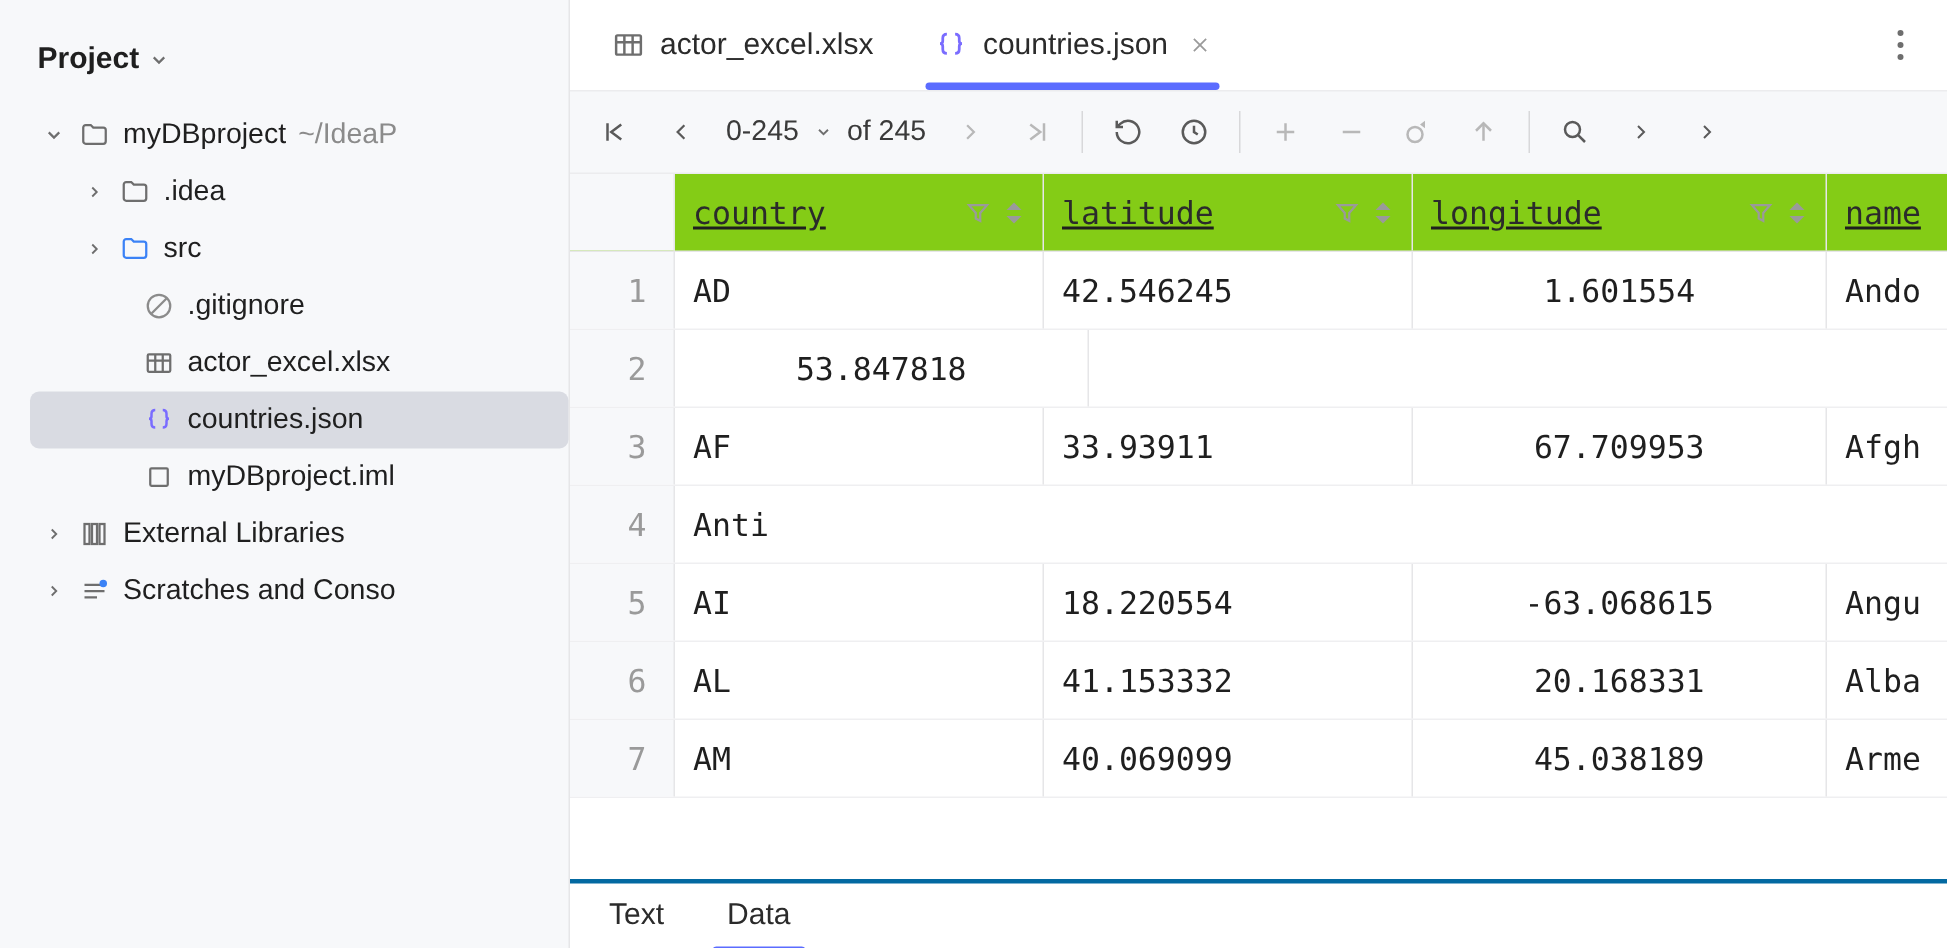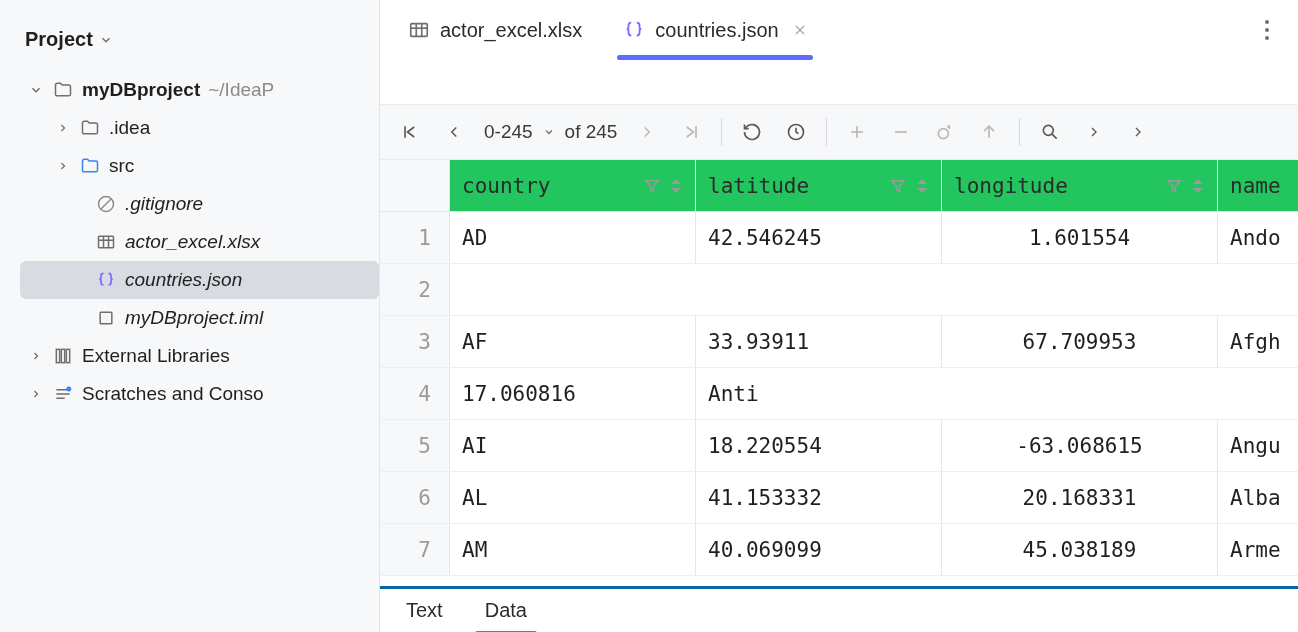--- a/index.html
+++ b/index.html
@@ -39,24 +39,24 @@
   gap: 8px;
   padding: 8px 8px;
   border-radius: 6px;
   white-space: nowrap;
   overflow: hidden;
 }
 .tree-row.selected { background: #d9dbe2; }
 .tree-row .chev { width: 16px; display: inline-flex; justify-content: center; color: #6e6e6e; }
 .tree-row .icon { width: 22px; display: inline-flex; justify-content: center; }
 .tree-row .label { font-weight: 400; }
-.tree-row .bold { font-weight: 700; }
+.tree-row .bold { font-weight: 400; }
 .tree-row .path { color: #8b8b8b; }
 .indent-1 { padding-left: 35px; }
-.indent-2 { padding-left: 75px; font-style: italic; }
+.indent-2 { padding-left: 75px; }
 .main {
   flex: 1;
   display: flex;
   flex-direction: column;
   min-width: 0;
 }
 .tabs {
   display: flex;
   align-items: center;
   height: 60px;
@@ -90,42 +90,42 @@
   align-items: center;
   height: 56px;
   background: #f7f8fa;
   border-top: 1px solid #ececee;
   border-bottom: 1px solid #ececee;
   padding: 0 10px;
   gap: 4px;
   font-size: 19px;
   color: #3a3a3a;
   overflow: hidden;
-  margin-top: 44px;
 }
 .tb-btn {
   width: 40px;
   height: 40px;
   display: inline-flex;
   align-items: center;
   justify-content: center;
   color: #5a5a5a;
   border-radius: 6px;
 }
 .tb-btn.dis { color: #b8b8b8; }
 .tb-sep { width: 1px; height: 28px; background: #d8d8da; margin: 0 6px; }
 .tb-range { display: flex; align-items: center; gap: 10px; padding: 0 6px; }
 
 .grid-wrap { flex: 1; overflow: hidden; }
 .grid { display: flex; flex-direction: column; font-family: ui-monospace, "SF Mono", Menlo, monospace; font-size: 21px; }
 .grid-head, .grid-row { display: flex; }
 .grid-head {
-  background: #22c55e;
+  background: #84cc16;
   border-bottom: 1px solid #e6e6e8;
   height: 52px;
+  text-decoration: underline;
 }
 .grid-row { height: 52px; border-bottom: 1px solid #efeff1; }
 .cell {
   border-right: 1px solid #e6e6e8;
   display: flex;
   align-items: center;
   padding: 0 12px;
   overflow: hidden;
 }
 .cell.rownum { width: 70px; justify-content: flex-end; color: #9a9a9a; background: #f7f8fa; padding-right: 18px;}
@@ -491,31 +491,31 @@
       <div id="grid-body">
           <div class="grid-row">
             <div class="cell rownum">1</div>
             <div class="cell c-country">AD</div>
             <div class="cell c-lat">42.546245</div>
             <div class="cell c-lon">1.601554</div>
             <div class="cell c-name">Ando</div>
           </div>
           <div class="grid-row">
             <div class="cell rownum">2</div>
+            <div class="cell c-lon">53.847818</div>
           </div>
           <div class="grid-row">
             <div class="cell rownum">3</div>
             <div class="cell c-country">AF</div>
             <div class="cell c-lat">33.93911</div>
             <div class="cell c-lon">67.709953</div>
             <div class="cell c-name">Afgh</div>
           </div>
           <div class="grid-row">
             <div class="cell rownum">4</div>
-            <div class="cell c-lat">17.060816</div>
             <div class="cell c-name">Anti</div>
           </div>
           <div class="grid-row">
             <div class="cell rownum">5</div>
             <div class="cell c-country">AI</div>
             <div class="cell c-lat">18.220554</div>
             <div class="cell c-lon">-63.068615</div>
             <div class="cell c-name">Angu</div>
           </div>
           <div class="grid-row">

